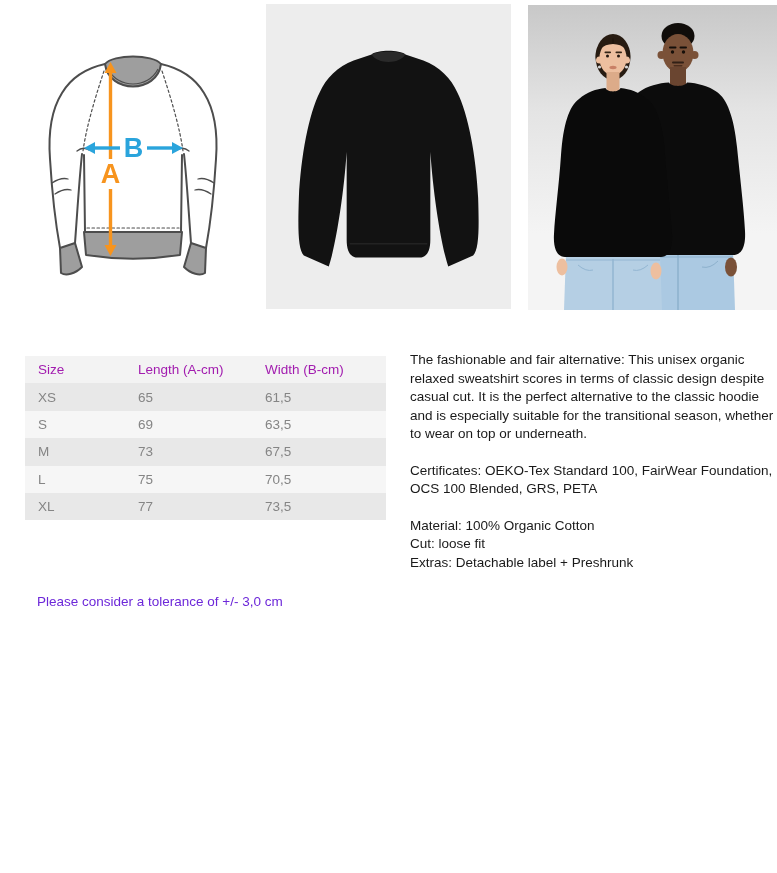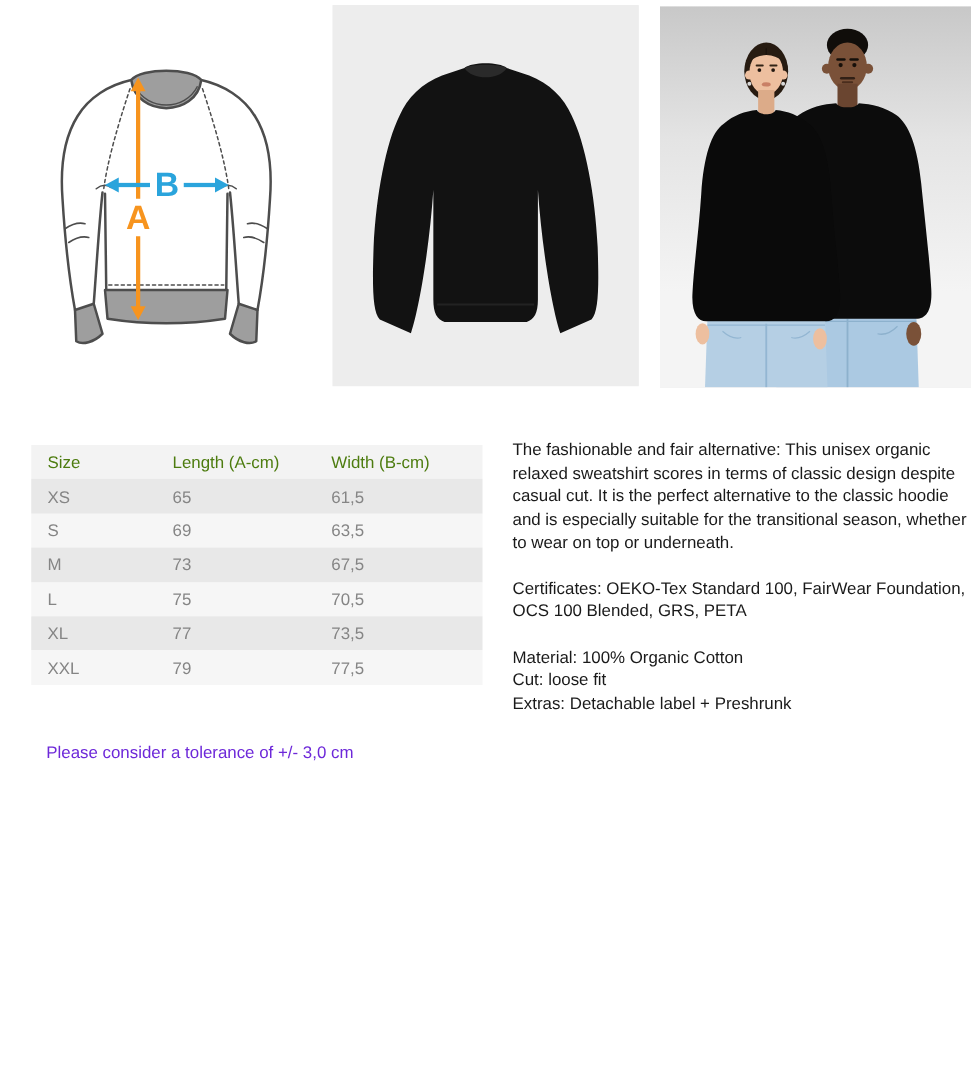--- a/index.html
+++ b/index.html
@@ -16,21 +16,21 @@
   .measure-label { font-family:"Liberation Sans", sans-serif; font-weight:bold;
                    font-size:27px; text-anchor:middle; }
 
   
   .size-table { position:absolute; left:25px; top:356px; width:361px;
                 font-size:13.5px; color:#858585; }
   .st-row { display:grid; grid-template-columns:100px 127px 1fr; align-items:center;
             height:27.4px; padding-left:13px; }
   .st-row:nth-child(even) { background:#e8e8e8; }
   .st-row:nth-child(odd)  { background:#f6f6f6; }
-  .st-row.header { background:#f3f3f3; color:#4d7c0f; }
+  .st-row.header { background:#f3f3f3; color:#a21caf; }
 
   .tolerance { position:absolute; left:37px; top:594px; font-size:13.5px;
                color:#6d28d9; }
 
   
   .description { position:absolute; left:410px; top:351px; width:366px;
                  font-size:13.5px; line-height:18.5px; color:#1a1a1a; }
   .description p { margin:0 0 18px 0; }
   .spec-line { line-height:18.5px; }
 </style>
@@ -187,25 +187,20 @@
     <div class="st-row">
       <span>L</span>
       <span>75</span>
       <span>70,5</span>
     </div>
     <div class="st-row">
       <span>XL</span>
       <span>77</span>
       <span>73,5</span>
     </div>
-    <div class="st-row">
-      <span>XXL</span>
-      <span>79</span>
-      <span>77,5</span>
-    </div>
   </section>
 
   <p class="tolerance">Please consider a tolerance of +/- 3,0 cm</p>
 
   <section class="description">
     <p>The fashionable and fair alternative: This unisex organic relaxed sweatshirt scores in terms of classic design despite casual cut. It is the perfect alternative to the classic hoodie and is especially suitable for the transitional season, whether to wear on top or underneath.</p>
     <p>Certificates: OEKO-Tex Standard 100, FairWear Foundation, OCS 100 Blended, GRS, PETA</p>
     <div>
       <div class="spec-line">Material: 100% Organic Cotton</div>
       <div class="spec-line">Cut: loose fit</div>

